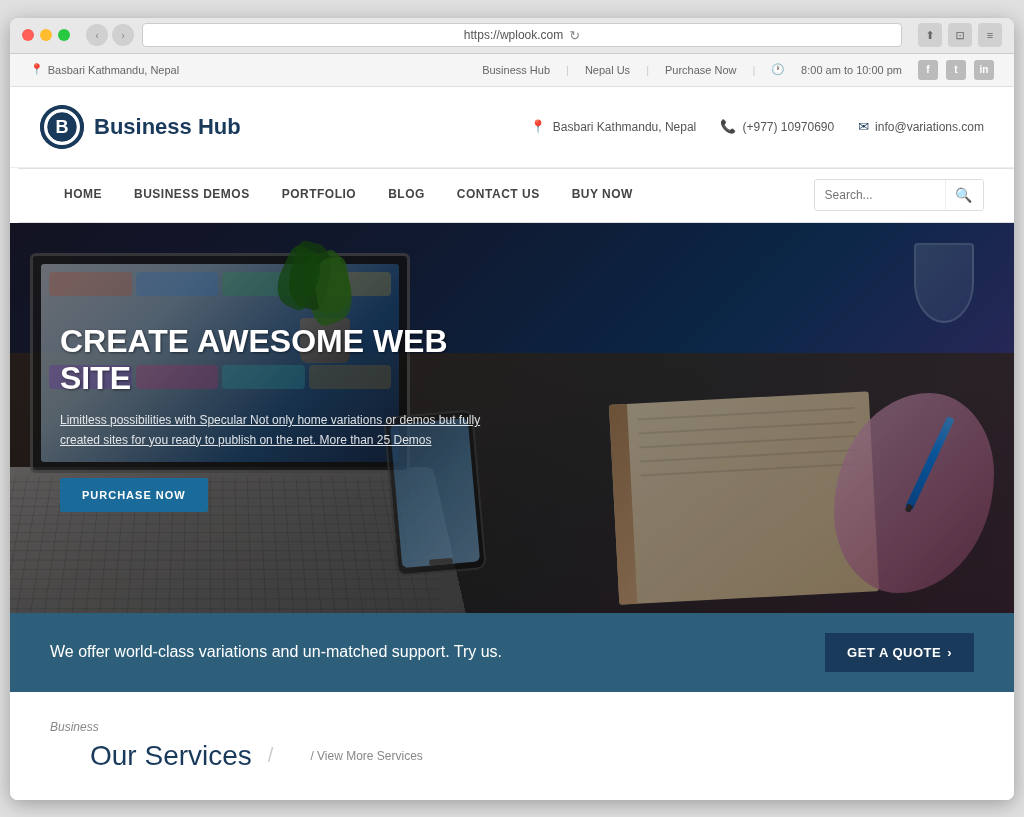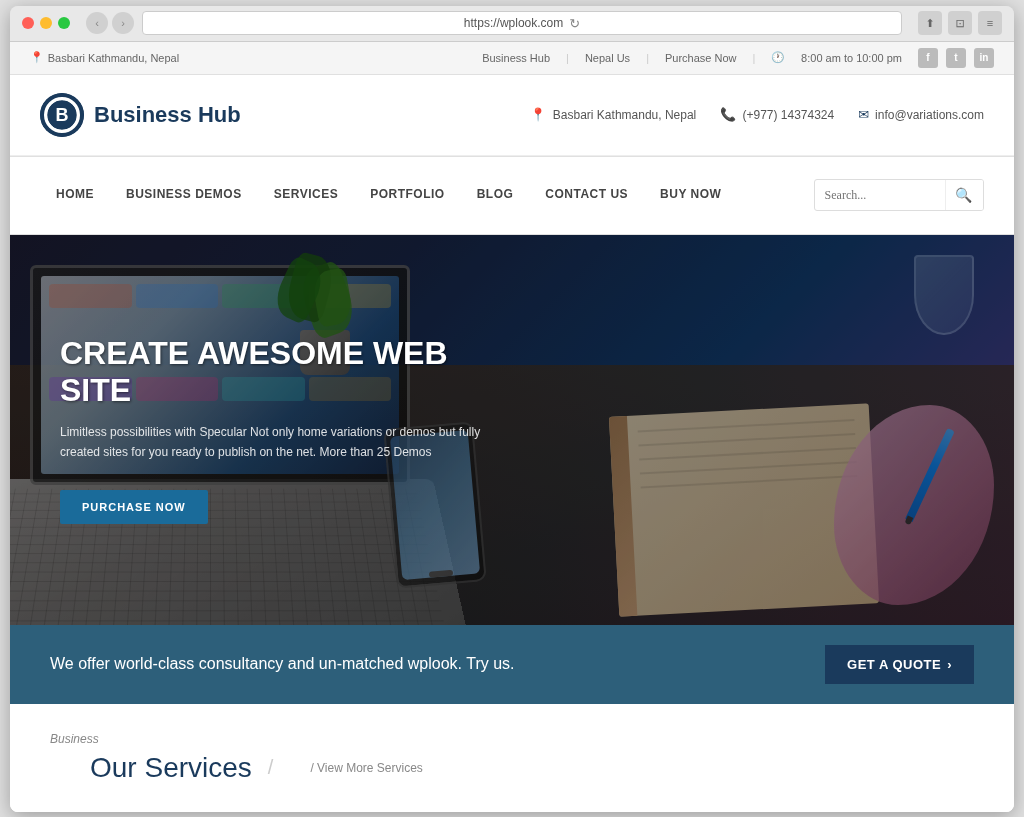--- a/index.html
+++ b/index.html
@@ -208,21 +208,22 @@
       font-size: 13px;
     }
 
     
     .site-nav {
       background: white;
       border-top: 1px solid #e0e0e0;
       border-bottom: 1px solid #e0e0e0;
       display: flex;
       align-items: center;
-      padding: 16px 30px;
+      padding: 4px 30px;
+      margin-left: 8px;
     }
     .nav-menu {
       display: flex;
       flex: 1;
       list-style: none;
     }
     .nav-item {
       padding: 14px 16px;
       font-size: 12px;
       font-weight: bold;
@@ -240,21 +241,20 @@
       overflow: hidden;
       height: 32px;
     }
     .nav-search input {
       border: none;
       padding: 0 10px;
       font-size: 12px;
       color: #999;
       outline: none;
       width: 130px;
-      font-family: Liberation Serif, serif;
     }
     .nav-search-btn {
       background: white;
       border: none;
       padding: 0 10px;
       cursor: pointer;
       color: #999;
       font-size: 14px;
       border-left: 1px solid #eee;
       height: 100%;
@@ -294,20 +294,21 @@
       margin-bottom: 14px;
       text-shadow: 1px 1px 3px rgba(0,0,0,0.5);
       max-width: 450px;
     }
     .hero-subtitle {
       font-size: 12px;
       color: rgba(255,255,255,0.85);
       max-width: 450px;
       line-height: 1.6;
       margin-bottom: 28px;
+      text-decoration: underline;
     }
     .hero-btn {
       display: inline-block;
       background: #1a6b9a;
       color: white;
       padding: 11px 22px;
       font-size: 11px;
       font-weight: bold;
       text-transform: uppercase;
       letter-spacing: 1px;
@@ -438,34 +439,33 @@
         </div>
         <span class="logo-text">Business Hub</span>
       </div>
       <div class="header-contact">
         <div class="contact-item">
           <span class="contact-icon">📍</span>
           <span>Basbari Kathmandu, Nepal</span>
         </div>
         <div class="contact-item">
           <span class="contact-icon">📞</span>
-          <span>(+977) 14374324</span>
+          <span>(+977) 10970690</span>
         </div>
         <div class="contact-item">
           <span class="contact-icon">✉</span>
           <span>info@variations.com</span>
         </div>
       </div>
     </div>
 
     <nav class="site-nav">
       <ul class="nav-menu">
         <li class="nav-item">HOME</li>
         <li class="nav-item">BUSINESS DEMOS</li>
-        <li class="nav-item">SERVICES</li>
         <li class="nav-item">PORTFOLIO</li>
         <li class="nav-item">BLOG</li>
         <li class="nav-item">CONTACT US</li>
         <li class="nav-item">BUY NOW</li>
       </ul>
       <div class="nav-search">
         <input type="text" placeholder="Search..." style="">
         <button class="nav-search-btn">🔍</button>
       </div>
     </nav>
@@ -537,21 +537,21 @@
       </div>
 
       <div class="hero-content">
         <h1 class="hero-title">CREATE AWESOME WEB SITE</h1>
         <p class="hero-subtitle">Limitless possibilities with Specular Not only home variations or demos but fully created sites for you ready to publish on the net. More than 25 Demos</p>
         <button class="hero-btn">PURCHASE NOW</button>
       </div>
     </div>
 
     <div class="cta-banner">
-      <p class="cta-text">We offer world-class consultancy and un-matched wplook. Try us.</p>
+      <p class="cta-text">We offer world-class variations and un-matched support. Try us.</p>
       <button class="cta-btn">
         <span>GET A QUOTE</span>
         <span>›</span>
       </button>
     </div>
 
     <div class="services-section">
       <p class="services-explore">Business</p>
       <div class="services-title-row">
         <h2 class="services-title">Our Services</h2>

